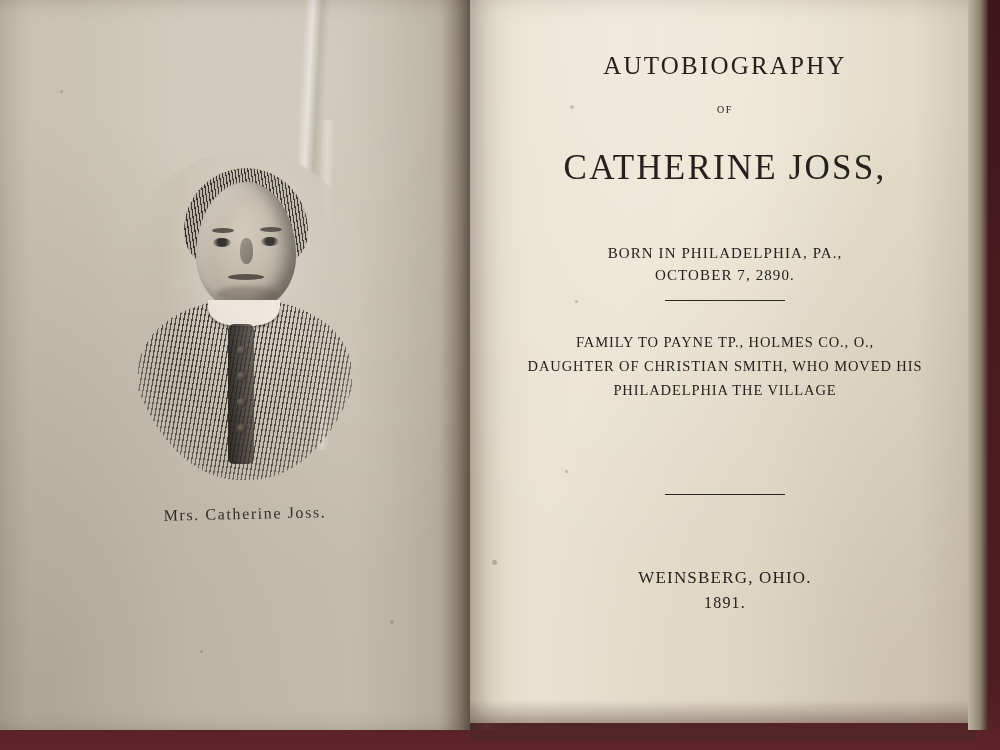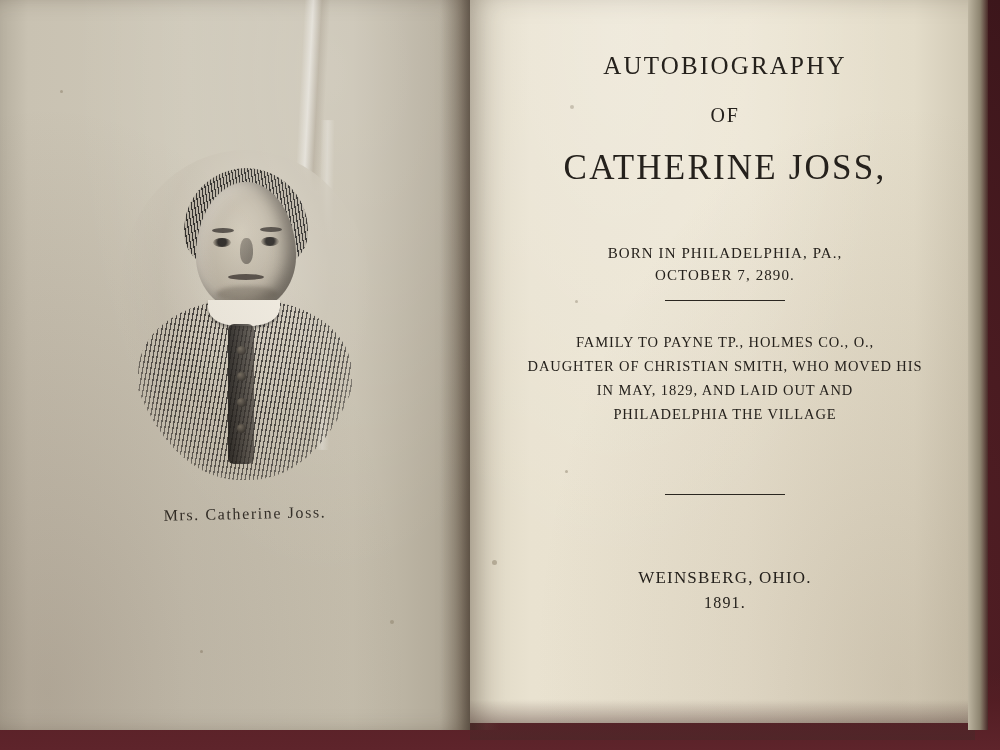--- a/index.html
+++ b/index.html
@@ -245,21 +245,21 @@
   .t-auto {
     position: absolute;
     top: 52px; left: 0; width: 450px;
     font-size: 25px;
     letter-spacing: 2.2px;
     font-family: "Liberation Serif", serif;
   }
   .t-of {
     position: absolute;
     top: 104px; left: 0; width: 450px;
-    font-size: 20px;
+    font-size: 10px;
     letter-spacing: 1.6px;
   }
   .t-name {
     position: absolute;
     top: 148px; left: 0; width: 450px;
     font-size: 35px;
     letter-spacing: 2.2px;
   }
   .t-born {
     position: absolute;
@@ -356,21 +356,20 @@
     <div class="t-born">
       <div>BORN IN PHILADELPHIA, PA.,</div>
       <div>OCTOBER 7, 2890.</div>
     </div>
 
     <div class="rule rule-1"></div>
 
     <div class="t-desc">
       <div>FAMILY TO PAYNE TP., HOLMES CO., O.,</div>
       <div>DAUGHTER OF CHRISTIAN SMITH, WHO MOVED HIS</div>
-      <div>IN MAY, 1829, AND LAID OUT AND</div>
       <div>PHILADELPHIA THE VILLAGE</div>
     </div>
 
     <div class="rule rule-2"></div>
 
     <div class="t-place">WEINSBERG, OHIO.</div>
     <div class="t-year">1891.</div>
   </div>
 
 </div>

